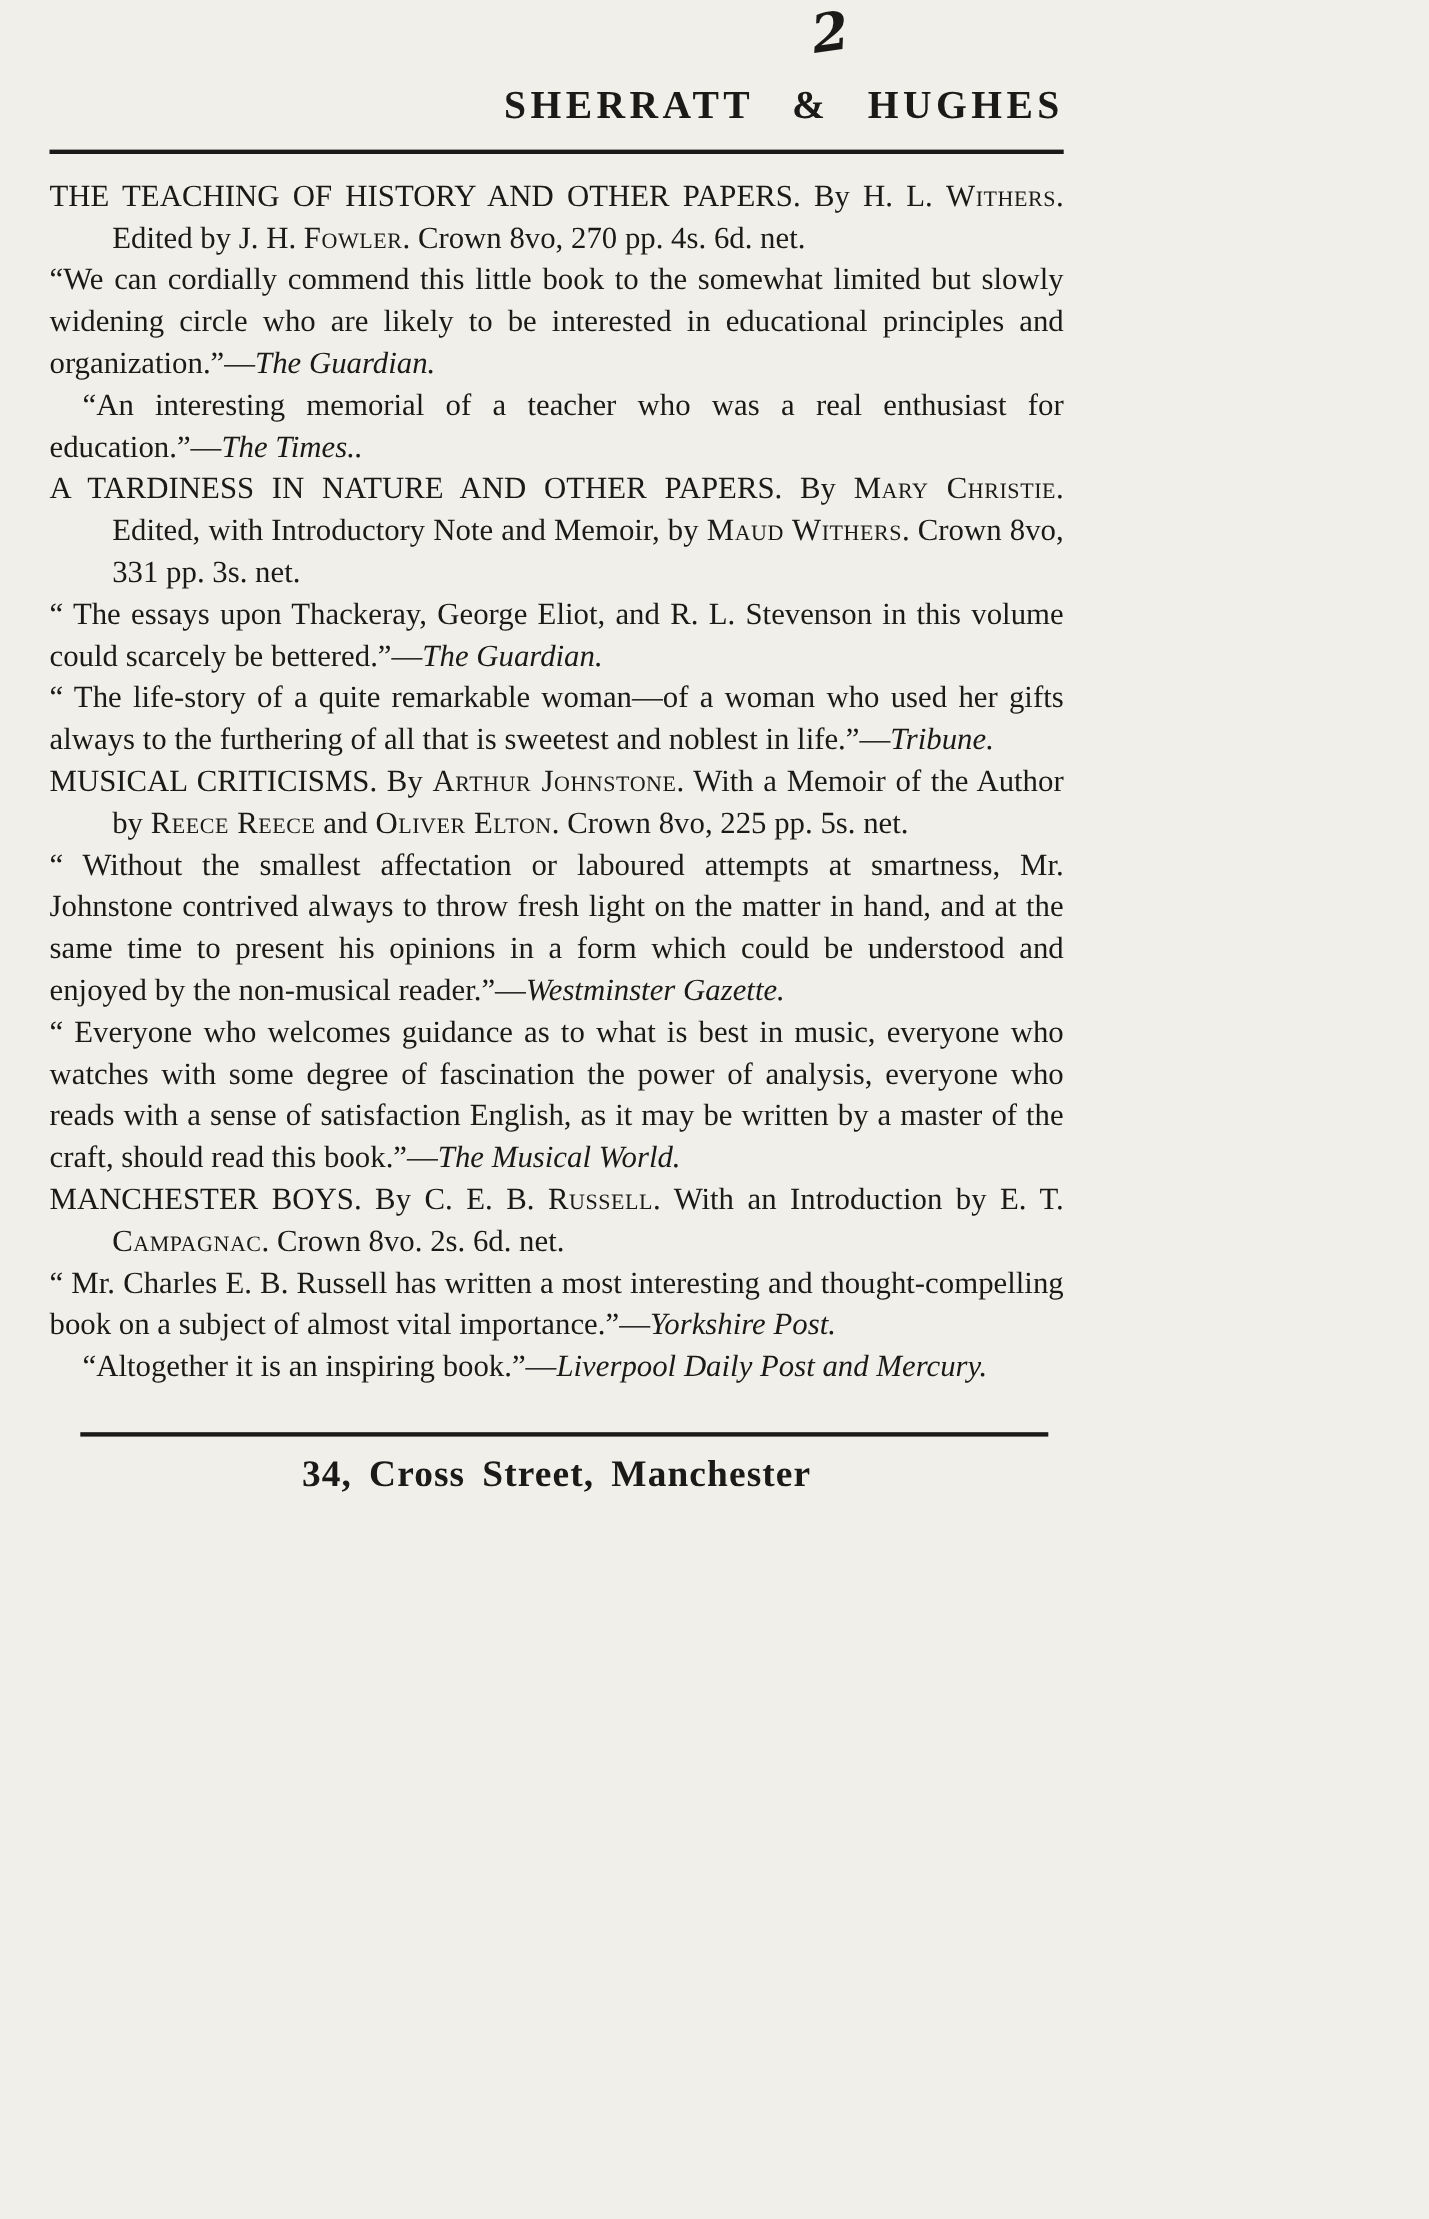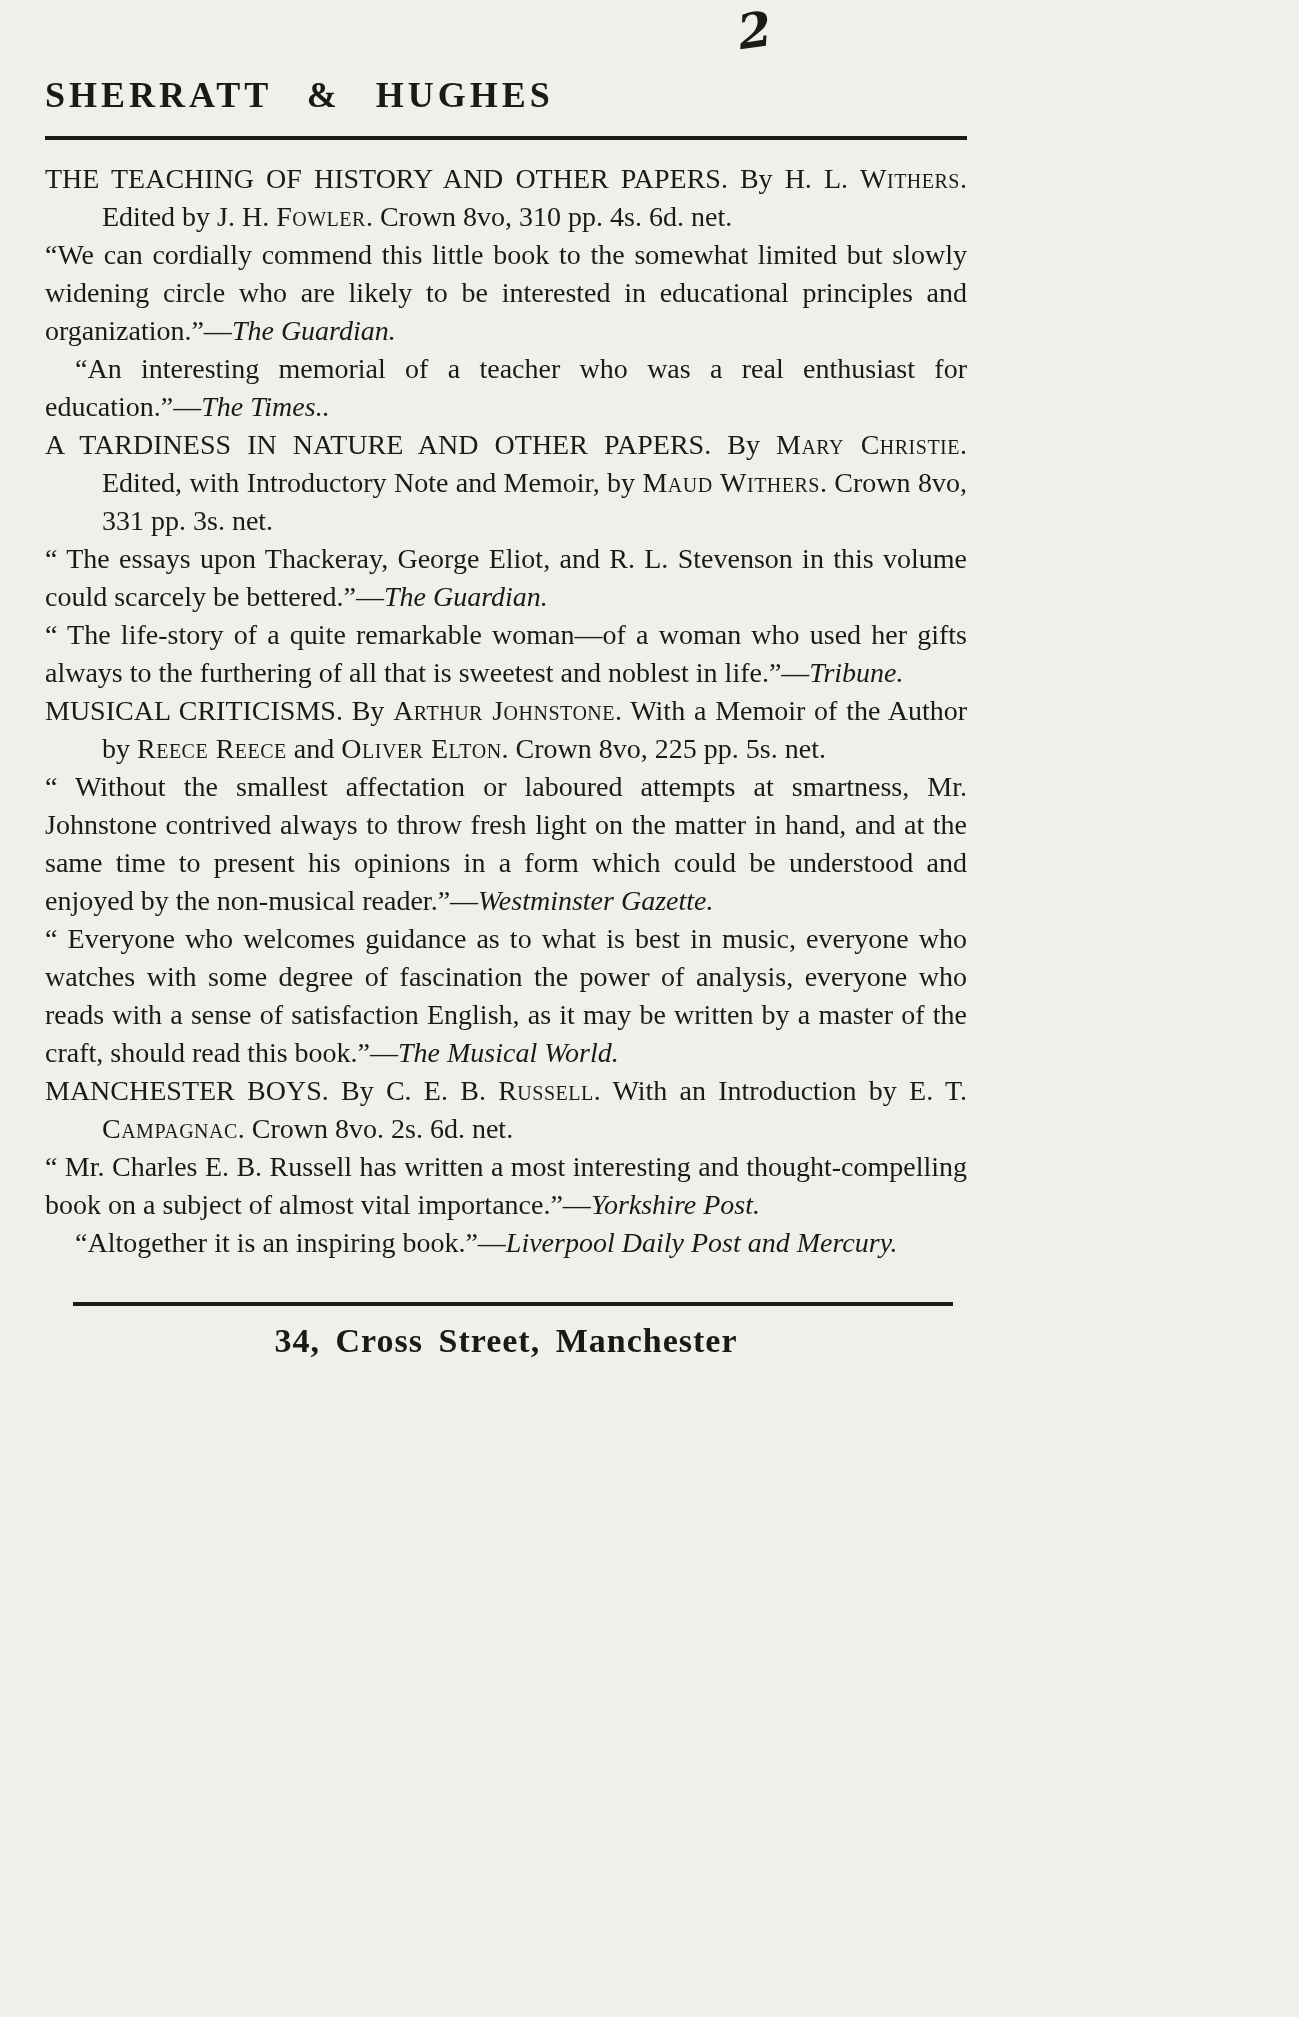--- a/index.html
+++ b/index.html
@@ -28,21 +28,21 @@
   }
 
   .text-block {
     position: absolute;
     left: 45px;
     top: 58px;
     width: 922px;
   }
 
   .header-title {
-    text-align: left;
+    text-align: right;
     font-weight: 700;
     font-size: 36px;
     letter-spacing: 4px;
     word-spacing: 22px;
     margin: 16px 0 20px 0;
   }
 
   .rule {
     border: 0;
     border-top: 4px solid var(--ink-color, #1b1a18);
@@ -91,21 +91,21 @@
 
   <div class="hand-mark">2</div>
 
   <div class="text-block">
 
     <div class="header-title">SHERRATT &amp; HUGHES</div>
 
     <hr class="rule rule-top">
 
     <div class="body-content" id="body-content">
-        <p class="para entry"><span class="bold">THE TEACHING OF HISTORY AND OTHER PAPERS. By H. L. </span><span class="bold smallcaps">Withers</span><span class="bold">. Edited by J. H. </span><span class="bold smallcaps">Fowler</span><span class="bold">. Crown 8vo, 310 pp. 4s. 6d. net.</span></p>
+        <p class="para entry"><span class="bold">THE TEACHING OF HISTORY AND OTHER PAPERS. By H. L. </span><span class="bold smallcaps">Withers</span><span class="bold">. Edited by J. H. </span><span class="bold smallcaps">Fowler</span><span class="bold">. Crown 8vo, 270 pp. 4s. 6d. net.</span></p>
         <p class="para quote"><span>“We can cordially commend this little book to the somewhat limited but slowly widening circle who are likely to be interested in educational principles and organization.”—</span><span class="italic">The Guardian.</span></p>
         <p class="para quote indent"><span>“An interesting memorial of a teacher who was a real enthusiast for education.”—</span><span class="italic">The Times..</span></p>
         <p class="para entry"><span class="bold">A TARDINESS IN NATURE AND OTHER PAPERS. By </span><span class="bold smallcaps">Mary Christie</span><span class="bold">. Edited, with Introductory Note and Memoir, by </span><span class="bold smallcaps">Maud Withers</span><span class="bold">. Crown 8vo, 331 pp. 3s. net.</span></p>
         <p class="para quote"><span>“ The essays upon Thackeray, George Eliot, and R. L. Stevenson in this volume could scarcely be bettered.”—</span><span class="italic">The Guardian.</span></p>
         <p class="para quote"><span>“ The life-story of a quite remarkable woman—of a woman who used her gifts always to the furthering of all that is sweetest and noblest in life.”—</span><span class="italic">Tribune.</span></p>
         <p class="para entry"><span class="bold">MUSICAL CRITICISMS. By </span><span class="bold smallcaps">Arthur Johnstone</span><span class="bold">. With a Memoir of the Author by </span><span class="bold smallcaps">Reece Reece</span><span class="bold"> and </span><span class="bold smallcaps">Oliver Elton</span><span class="bold">. Crown 8vo, 225 pp. 5s. net.</span></p>
         <p class="para quote"><span>“ Without the smallest affectation or laboured attempts at smartness, Mr. Johnstone contrived always to throw fresh light on the matter in hand, and at the same time to present his opinions in a form which could be understood and enjoyed by the non-musical reader.”—</span><span class="italic">Westminster Gazette.</span></p>
         <p class="para quote"><span>“ Everyone who welcomes guidance as to what is best in music, everyone who watches with some degree of fascination the power of analysis, everyone who reads with a sense of satisfaction English, as it may be written by a master of the craft, should read this book.”—</span><span class="italic">The Musical World.</span></p>
         <p class="para entry"><span class="bold">MANCHESTER BOYS. By C. E. B. </span><span class="bold smallcaps">Russell</span><span class="bold">. With an Introduction by E. T. </span><span class="bold smallcaps">Campagnac</span><span class="bold">. Crown 8vo. 2s. 6d. net.</span></p>
         <p class="para quote"><span>“ Mr. Charles E. B. Russell has written a most interesting and thought-compelling book on a subject of almost vital importance.”—</span><span class="italic">Yorkshire Post.</span></p>

